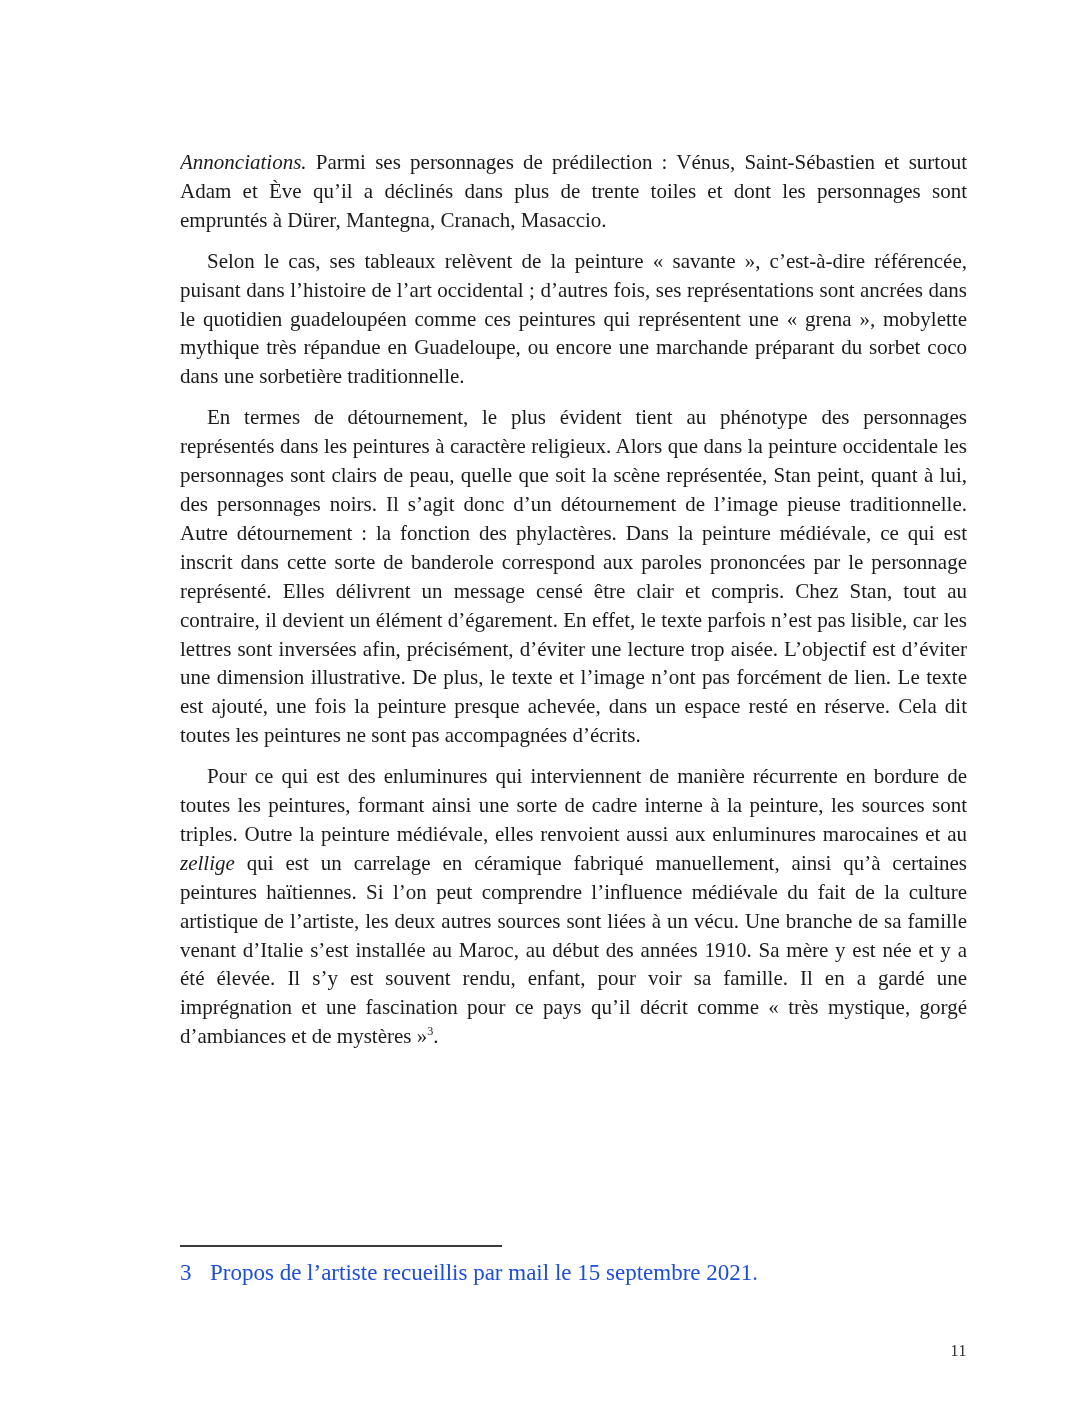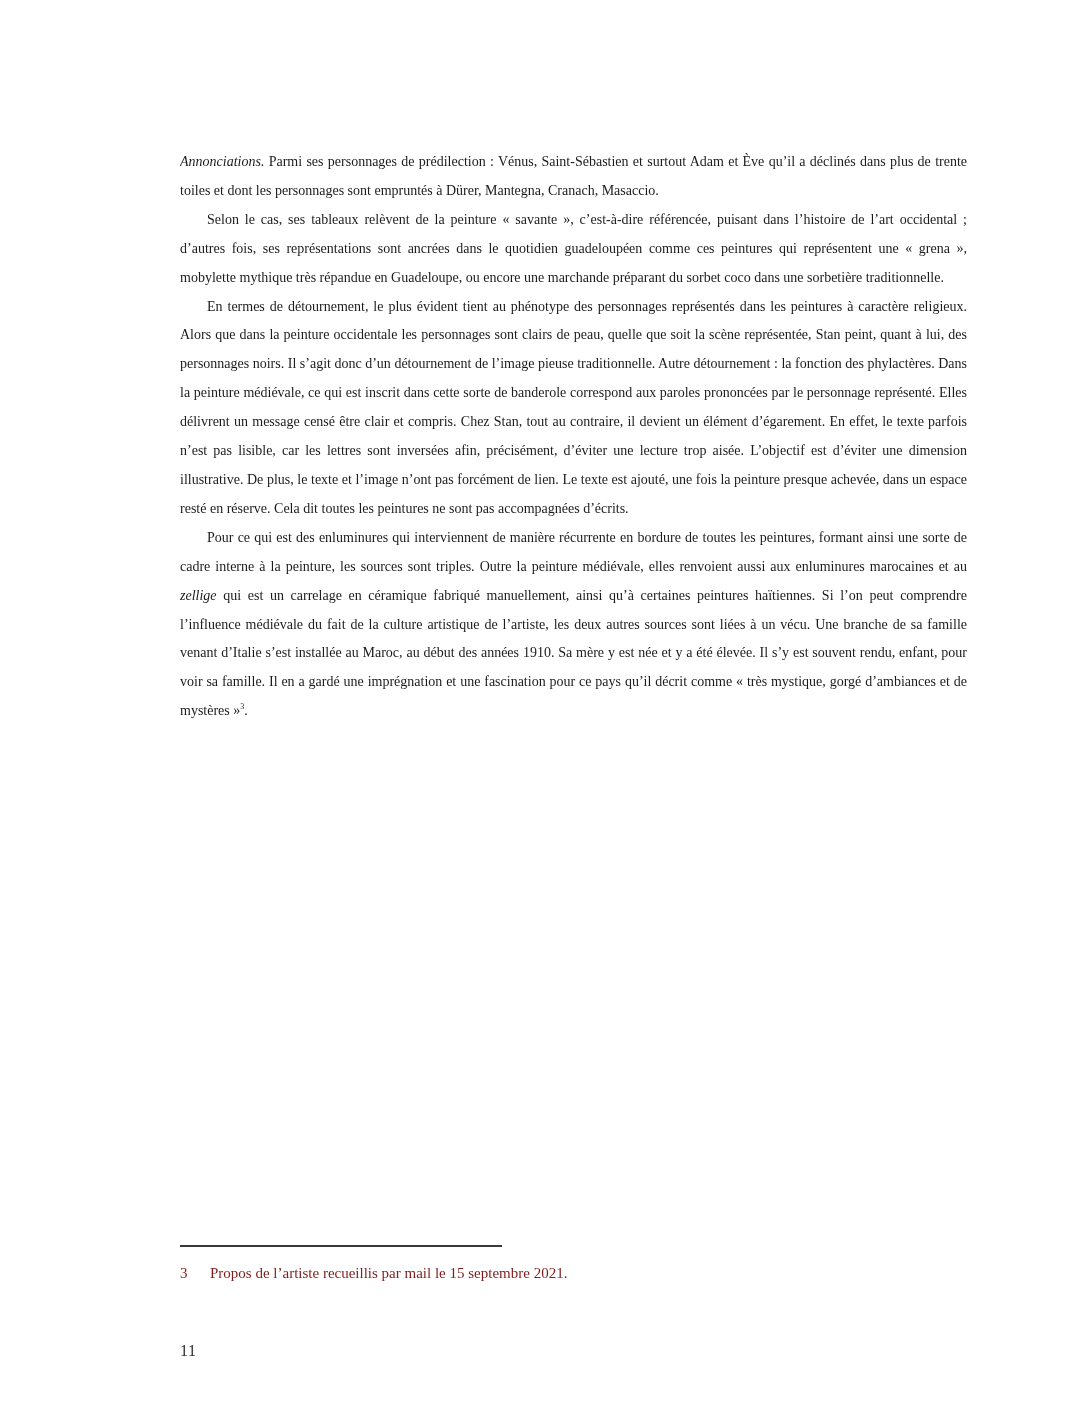--- a/index.html
+++ b/index.html
@@ -20,32 +20,33 @@
     overflow: hidden;
   }
   .text-block {
     position: absolute;
     left: 180px;
     top: 148px;
     width: 787px;
     height: 1092px;
     overflow: hidden;
     color: #1b1b1b;
-    font-size: 14px;
+    font-size: 21px;
     line-height: 28.9px;
     text-align: justify;
     hyphens: auto;
     -webkit-hyphens: auto;
   }
   .para {
     margin: 0;
     padding: 0;
   }
   .para.indent {
     text-indent: 27px;
+    margin-top: 12px;
   }
   .italic {
     font-style: italic;
   }
   .sup {
     vertical-align: super;
     font-size: 0.58em;
     line-height: 0;
   }
   .footnote-area {
@@ -55,35 +56,35 @@
     width: 787px;
   }
   .footnote-rule {
     width: 322px;
     height: 2px;
     background: #3a3a3a;
     margin: 0 0 14px 0;
   }
   .footnote {
     margin: 0;
-    font-size: 15px;
+    font-size: 23px;
     line-height: 24px;
-    color: #7f1d1d;
+    color: #1d4ed8;
     text-align: left;
   }
   .fn-marker {
     display: inline-block;
     width: 30px;
   }
   .page-number {
     position: absolute;
     top: 1342px;
     left: 180px;
     width: 787px;
-    text-align: left;
+    text-align: right;
     font-size: 16px;
     color: #2e2e2e;
     letter-spacing: 0.5px;
   }
 </style>
 </head>
 <body>
 
 <div class="page">
 

